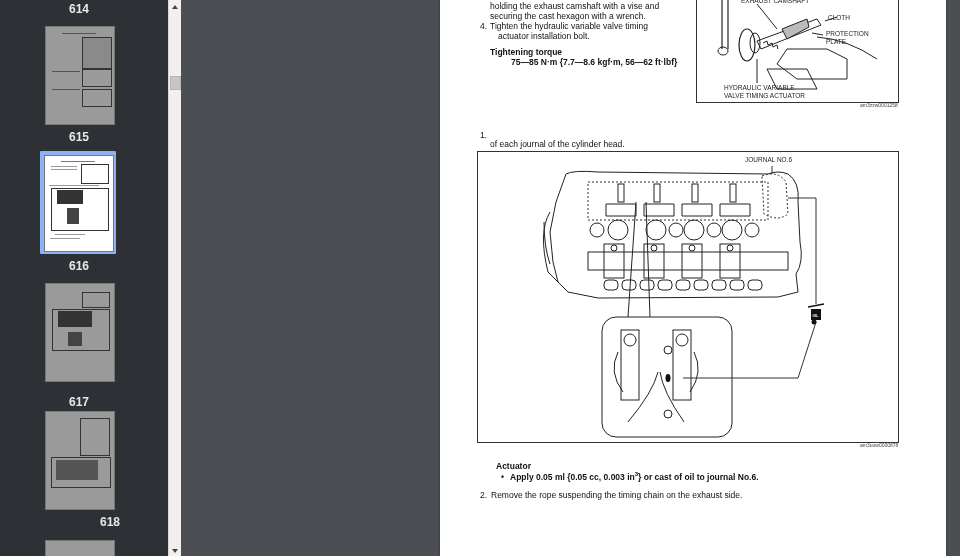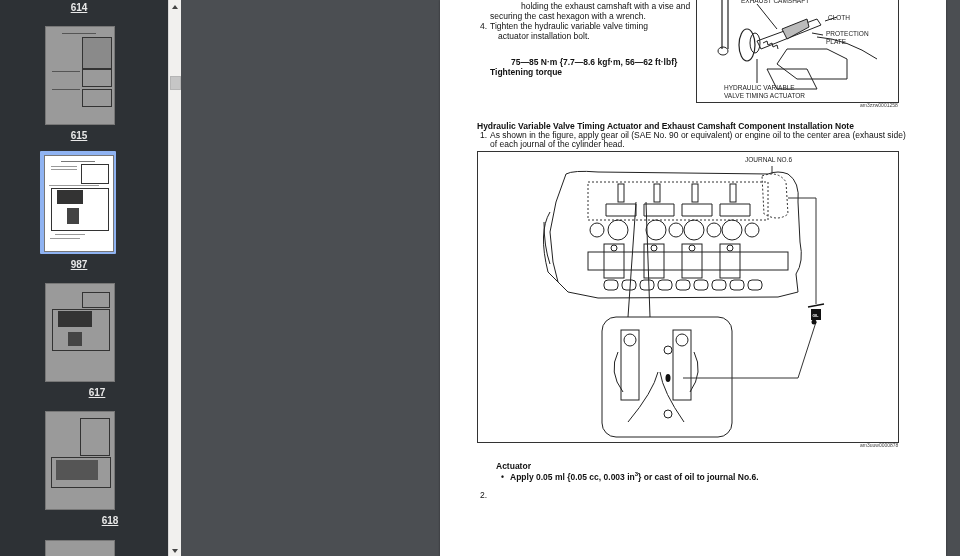--- a/index.html
+++ b/index.html
@@ -4,21 +4,21 @@
 <style>
   html, body { margin:0; padding:0; }
   body { width:960px; height:556px; overflow:hidden; background:#4b4e52; font-family:"Liberation Sans", sans-serif; position:relative; }
   .sidebar { position:absolute; left:0; top:0; width:168px; height:556px; background:#2d3135; }
   .vscroll { position:absolute; left:168px; top:0; width:12px; height:556px; background:#f1f0ee; border-left:1px solid #d8d8d8; border-right:1px solid #cfcfcf; }
   .vscroll .arrow-up, .vscroll .arrow-down { position:absolute; left:2px; width:8px; height:6px; }
   .vscroll .arrow-up { top:4px; }
   .vscroll .arrow-down { bottom:2px; }
   .vscroll .thumb { position:absolute; left:1px; top:76px; width:9px; height:12px; background:#c6c6c6; border:1px solid #b5b5b5; }
   .viewer { position:absolute; left:181px; top:0; width:779px; height:556px; background:#4b4e52; }
-  .thumb-label { position:absolute; left:0; width:158px; text-align:center; color:#e8e8e8; font-size:10px; font-weight:bold;text-decoration:underline; }
+  .thumb-label { position:absolute; left:0; width:158px; text-align:center; color:#e8e8e8; font-size:12px; font-weight:bold; }
   .thumb-page { position:absolute; left:45px; width:68px; height:97px; background:#9a9a9a; border:1px solid #777; overflow:hidden; }
   .thumb-page.active { background:#fff; }
   .thumb-sel { position:absolute; left:40px; width:76px; height:103px; background:#8fb3f2; border-radius:1px; }
   .page { position:absolute; left:440px; top:0; width:506px; height:556px; background:#ffffff; box-shadow:0 0 2px rgba(0,0,0,0.4); }
   .txt { position:absolute; color:#111; font-size:8.5px; line-height:9.5px; white-space:nowrap; }
   .bold { font-weight:bold; }
   .fig-box { position:absolute; border:1px solid #333; background:#fff; }
   .fig-label { position:absolute; font-size:6.5px; color:#222; line-height:7.5px; white-space:nowrap; }
   .fig-id { position:absolute; font-size:5px; color:#444; white-space:nowrap; }
   .mini-line { position:absolute; height:2px; background:#555; }
@@ -46,29 +46,29 @@
     <div class="mini-line" style="left:6px;top:10px;width:26px;height:1px;background:#999;"></div>
     <div class="mini-line" style="left:6px;top:13px;width:26px;height:1px;background:#999;"></div>
     <div class="mini-box" style="left:36px;top:8px;width:26px;height:18px;"></div>
     <div class="mini-line" style="left:4px;top:29px;width:50px;height:1px;background:#999;"></div>
     <div class="mini-box" style="left:6px;top:32px;width:56px;height:41px;"></div>
     <div style="position:absolute;left:12px;top:34px;width:26px;height:14px;background:#333;"></div>
     <div style="position:absolute;left:22px;top:52px;width:12px;height:16px;background:#444;"></div>
     <div class="mini-line" style="left:10px;top:78px;width:30px;height:1px;background:#999;"></div>
     <div class="mini-line" style="left:5px;top:82px;width:30px;height:1px;background:#999;"></div>
   </div>
-  <div class="thumb-label" style="top:259px;">987</div>
+  <div class="thumb-label" style="top:259px;">616</div>
 
   <div class="thumb-page" style="top:283px;">
     <div class="mini-box" style="left:36px;top:8px;width:26px;height:14px;"></div>
     <div class="mini-box" style="left:6px;top:25px;width:56px;height:40px;"></div>
     <div style="position:absolute;left:12px;top:27px;width:34px;height:16px;background:#333;"></div>
     <div style="position:absolute;left:22px;top:48px;width:14px;height:14px;background:#444;"></div>
   </div>
-  <div class="thumb-label" style="top:387px;margin-left:18px;">617</div>
+  <div class="thumb-label" style="top:395px;">617</div>
 
   <div class="thumb-page" style="top:411px;">
     <div class="mini-box" style="left:34px;top:6px;width:28px;height:36px;"></div>
     <div class="mini-box" style="left:5px;top:45px;width:58px;height:29px;"></div>
     <div style="position:absolute;left:10px;top:48px;width:42px;height:20px;background:#555;"></div>
   </div>
   <div class="thumb-label" style="top:515px;margin-left:31px;">618</div>
 
   <div class="thumb-page" style="top:540px;height:20px;"></div>
 </div>
@@ -80,26 +80,26 @@
   <div class="thumb"></div>
   <svg class="arrow-down" viewBox="0 0 8 6">
       <path d="M1 1 L4 5 L7 1 Z" fill="#444"></path>
     </svg>
 </div>
 
 <div class="viewer"></div>
 
 <div class="page">
 
-  <div class="txt" style="left:50px;top:2px;margin-left:31px;">holding the exhaust camshaft with a vise and</div>
+  <div class="txt" style="left:50px;top:2px;">holding the exhaust camshaft with a vise and</div>
   <div class="txt" style="left:50px;top:12px;">securing the cast hexagon with a wrench.</div>
   <div class="txt" style="left:40px;top:22px;">4.</div>
   <div class="txt" style="left:50px;top:22px;">Tighten the hydraulic variable valve timing</div>
   <div class="txt" style="left:58px;top:32px;text-align:center;">actuator installation bolt.</div>
-  <div class="txt bold" style="left:50px;top:48px;margin-top:20px;">Tightening torque</div>
+  <div class="txt bold" style="left:50px;top:48px;">Tightening torque</div>
   <div class="txt bold" style="left:71px;top:58px;">75—85 N·m {7.7—8.6 kgf·m, 56—62 ft·lbf}</div>
 
   <div class="fig-box" style="left:256px;top:-2px;width:201px;height:103px;">
     <svg width="201" height="103" viewBox="0 0 201 103">
       <line x1="25" y1="0" x2="25" y2="50" stroke="#222" stroke-width="1.2"></line>
       <line x1="31" y1="0" x2="31" y2="50" stroke="#222" stroke-width="1.2"></line>
       <ellipse cx="26" cy="52" rx="5" ry="4" fill="none" stroke="#222"></ellipse>
       <ellipse cx="50" cy="46" rx="8" ry="16" fill="none" stroke="#222" stroke-width="1.2"></ellipse>
       <ellipse cx="58" cy="44" rx="5" ry="10" fill="none" stroke="#222"></ellipse>
       <path d="M60 42 L120 20 L124 26 L64 50 Z" fill="none" stroke="#222"></path>
@@ -115,23 +115,21 @@
     </svg>
     <div class="fig-label" style="left:44px;top:-2px;">EXHAUST CAMSHAFT</div>
     <div class="fig-label" style="left:131px;top:15px;">CLOTH</div>
     <div class="fig-label" style="left:129px;top:31px;">PROTECTION</div>
     <div class="fig-label" style="left:129px;top:39px;">PLATE</div>
     <div class="fig-label" style="left:27px;top:85px;">HYDRAULIC VARIABLE</div>
     <div class="fig-label" style="left:27px;top:93px;">VALVE TIMING ACTUATOR</div>
   </div>
   <div class="fig-id" style="left:420px;top:102px;">am3zzw0001258</div>
 
-  <div class="txt bold" style="left:37px;top:122px;">Hydraulic Variable Valve Timing Actuator and Exhaust Camshaft Component Installation Note</div>
   <div class="txt" style="left:40px;top:131px;">1.</div>
-  <div class="txt" style="left:50px;top:131px;">As shown in the figure, apply gear oil (SAE No. 90 or equivalent) or engine oil to the center area (exhaust side)</div>
   <div class="txt" style="left:50px;top:140px;">of each journal of the cylinder head.</div>
 
   <div class="fig-box" style="left:37px;top:151px;width:420px;height:290px;">
     <svg width="420" height="290" viewBox="0 0 420 290">
 
       <path d="M88 22 Q95 18 120 20 L290 22 Q300 18 310 22 Q322 30 320 50 L322 90 Q326 110 318 122 L320 140 L300 145 L120 146 L90 140 L80 130 L75 110 L72 80 L78 50 Z" fill="none" stroke="#222" stroke-width="1"></path>
       <path d="M72 60 Q60 80 70 120 L80 130" fill="none" stroke="#222"></path>
       <path d="M66 70 Q66 95 72 112" fill="none" stroke="#222"></path>
 
       <rect x="110" y="30" width="180" height="38" fill="none" stroke="#333" stroke-dasharray="2,2"></rect>
@@ -216,13 +214,14 @@
     </svg>
     <div class="fig-label" style="left:267px;top:4px;">JOURNAL NO.6</div>
   </div>
   <div class="fig-id" style="left:420px;top:442px;">am3uuw0000878</div>
 
   <div class="txt bold" style="left:56px;top:462px;">Actuator</div>
   <div class="txt bold" style="left:61px;top:473px;">•</div>
   <div class="txt bold" style="left:70px;top:473px;"><span>Apply 0.05 ml {0.05 cc, 0.003 in</span><sup style="font-size:6px;line-height:0;">3</sup><span>} or cast of oil to journal No.6.</span></div>
 
   <div class="txt" style="left:40px;top:491px;">2.</div>
+  <div class="txt" style="left:51px;top:491px;">Remove the rope suspending the timing chain on the exhaust side.</div>
 </div>
 
 </body></html>

